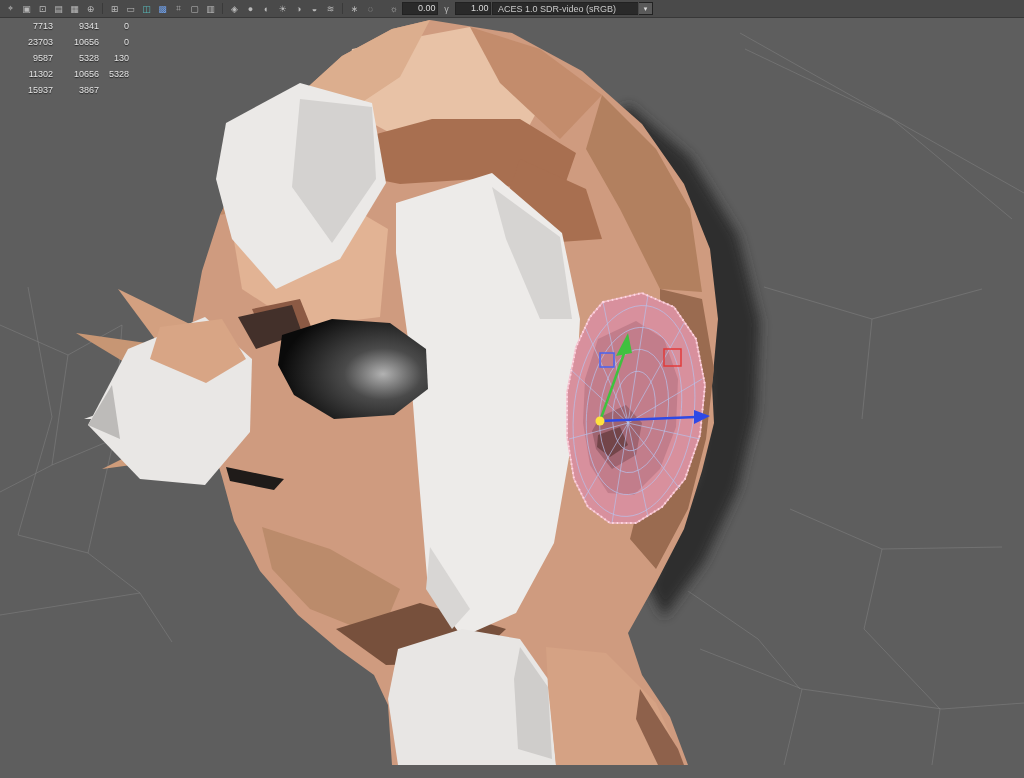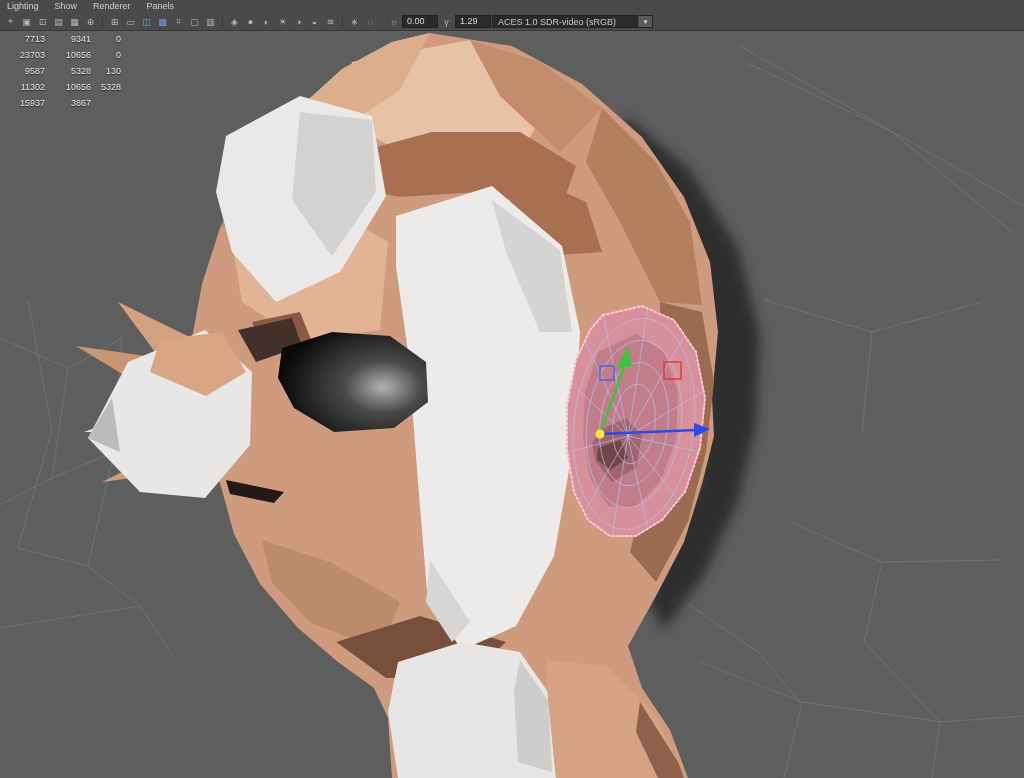--- a/index.html
+++ b/index.html
@@ -34,52 +34,46 @@
   .tb-icon{
     width:15px;height:14px;font-size:9px;color:#b9b9b9;display:flex;
     align-items:center;justify-content:center;border-radius:2px;flex:0 0 auto;
   }
   .tb-icon.tint-teal{color:#56b8b8;}
   .tb-icon.tint-blue{color:#6f9fe8;}
   .tb-sep{width:1px;height:11px;background:#3a3a3a;margin:0 3px;flex:0 0 auto;}
   .tb-gap{width:6px;flex:0 0 auto;}
   .tb-field{
     background:#2a2a2a;border:1px solid #222;color:#d9d9d9;font-size:9px;
-    height:13px;line-height:11px;padding:0 4px;width:36px;flex:0 0 auto;
+    height:13px;line-height:11px;padding:0 15px;width:36px;flex:0 0 auto;
   }
   .tb-select{
     background:#2a2a2a;border:1px solid #222;border-right:none;color:#c9c9c9;
     font-size:9px;height:13px;display:flex;align-items:center;padding:0 5px;
     width:146px;white-space:nowrap;overflow:hidden;flex:0 0 auto;
   }
   .tb-select-arrow{
     background:#5a5a5a;border:1px solid #222;border-left:none;width:14px;height:13px;
     display:flex;align-items:center;justify-content:center;font-size:7px;color:#ddd;flex:0 0 auto;
   }
   
   .viewport{position:relative;flex:1 1 auto;background:var(--c-viewport-bg);overflow:hidden;}
   .viewport svg{position:absolute;left:0;top:0;}
   .hud{
-    position:absolute;left:5px;top:0;font-size:9px;color:#e4e4e4;
+    position:absolute;left:13px;top:0;font-size:9px;color:#e4e4e4;
     text-shadow:0 1px 1px rgba(0,0,0,.65);z-index:5;
   }
   .hud-row{display:grid;grid-template-columns:40px 46px 30px;line-height:16px;}
   .hud-cell{text-align:right;}
 </style>
 </head>
 <body>
 
 <div class="app">
 
-  <div class="menubar">
-    <span class="menu-item">Lighting</span>
-    <span class="menu-item">Show</span>
-    <span class="menu-item">Renderer</span>
-    <span class="menu-item">Panels</span>
-  </div>
 
   <div class="toolbar">
     <span class="tb-icon">⌖</span>
     <span class="tb-icon">▣</span>
     <span class="tb-icon">⊡</span>
     <span class="tb-icon">▤</span>
     <span class="tb-icon">▦</span>
     <span class="tb-icon">⊕</span>
     <span class="tb-sep"></span>
     <span class="tb-icon">⊞</span>
@@ -97,21 +91,21 @@
     <span class="tb-icon">◑</span>
     <span class="tb-icon">◒</span>
     <span class="tb-icon">≋</span>
     <span class="tb-sep"></span>
     <span class="tb-icon">∗</span>
     <span class="tb-icon">◌</span>
     <span class="tb-gap"></span>
     <span class="tb-icon">☼</span>
     <div class="tb-field">0.00</div>
     <span class="tb-icon">γ</span>
-    <div class="tb-field">1.29</div>
+    <div class="tb-field">1.00</div>
     <div class="tb-select">
       <span>ACES 1.0 SDR-video (sRGB)</span>
     </div>
     <div class="tb-select-arrow">
       <span>▾</span>
     </div>
   </div>
 
   <div class="viewport">
 

